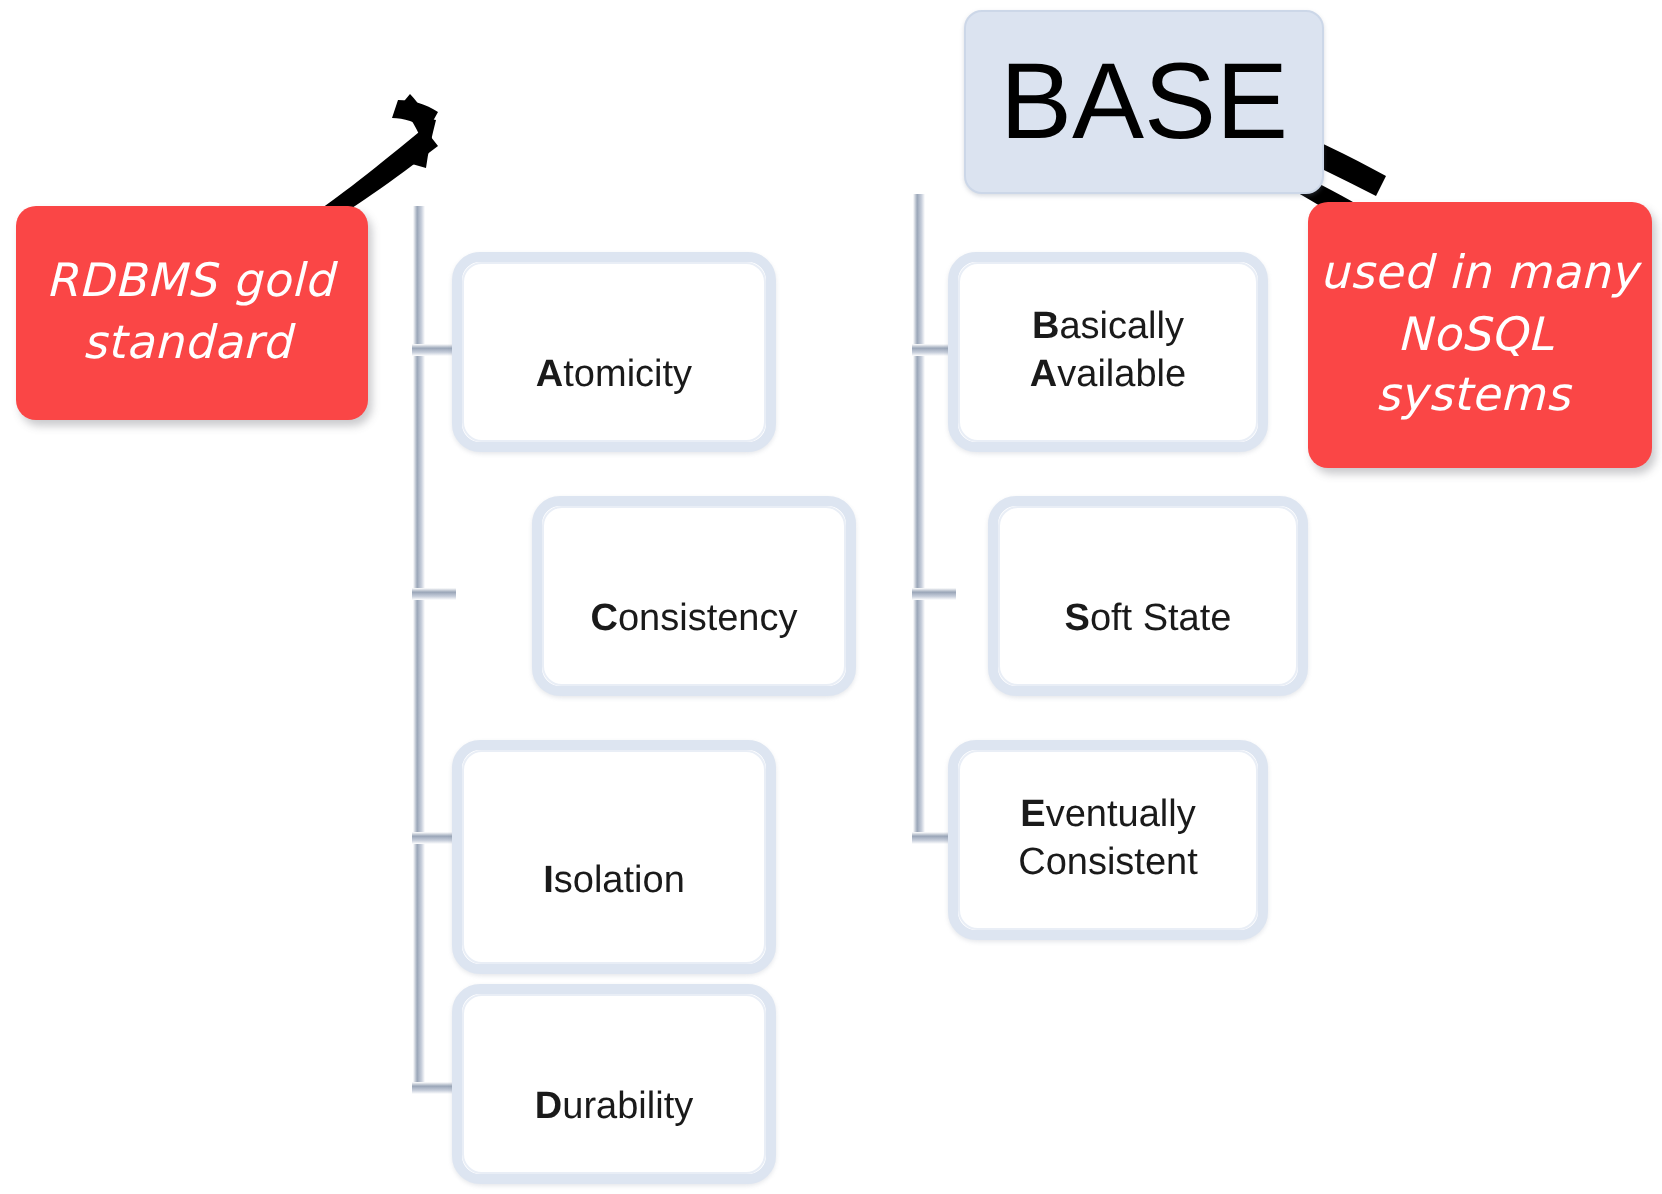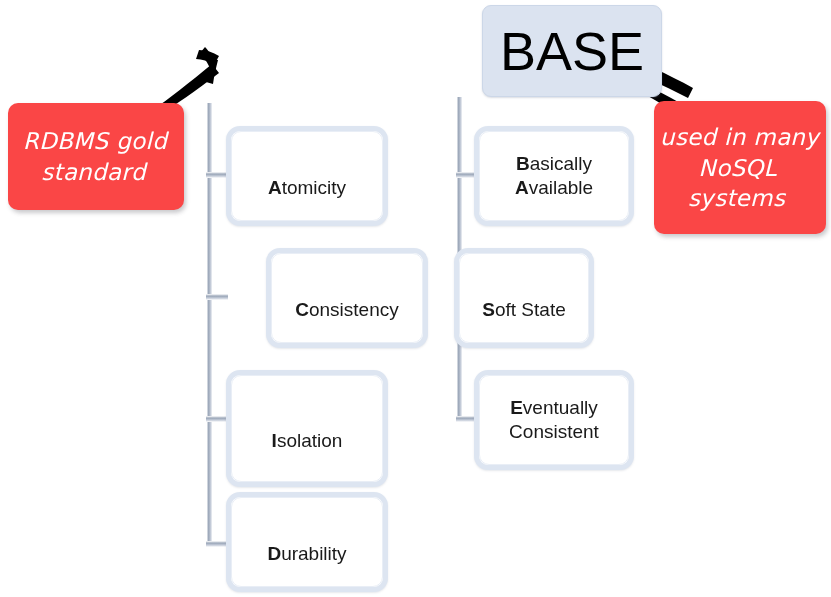--- a/index.html
+++ b/index.html
@@ -195,21 +195,21 @@
     <span class="root-label">BASE</span>
   </div>
 
   <div class="leaf-box" style="left:474px; top:126px; width:160px; height:100px;">
     <div class="leaf-inner">
       <span class="leaf-label"><b>B</b><span>asically</span><br><b>A</b><span>vailable</span>
       </span>
     </div>
   </div>
 
-  <div class="leaf-box" style="left:454px; top:248px; width:140px; height:100px;">
+  <div class="leaf-box" style="left:494px; top:248px; width:160px; height:100px;">
     <div class="leaf-inner">
       <span class="leaf-label">
         <b>S</b><span>oft State</span>
       </span>
     </div>
   </div>
 
   <div class="leaf-box" style="left:474px; top:370px; width:160px; height:100px;align-items:center;">
     <div class="leaf-inner">
       <span class="leaf-label"><b>E</b><span>ventually</span><br><span>Consistent</span>

